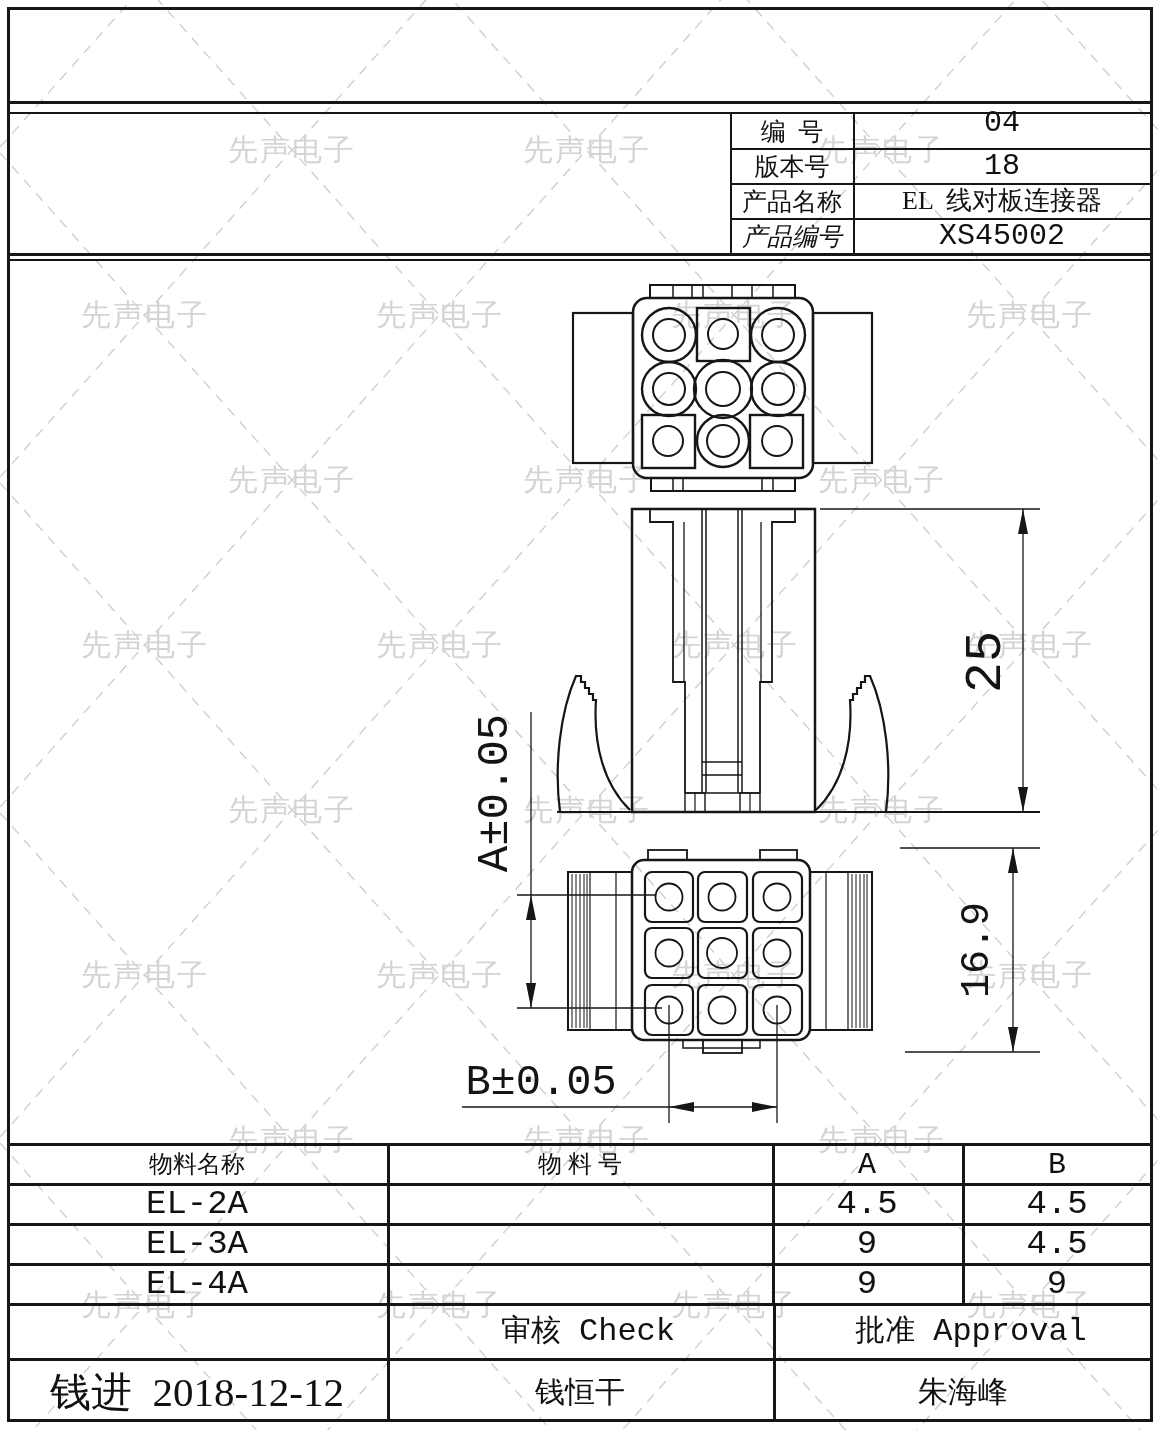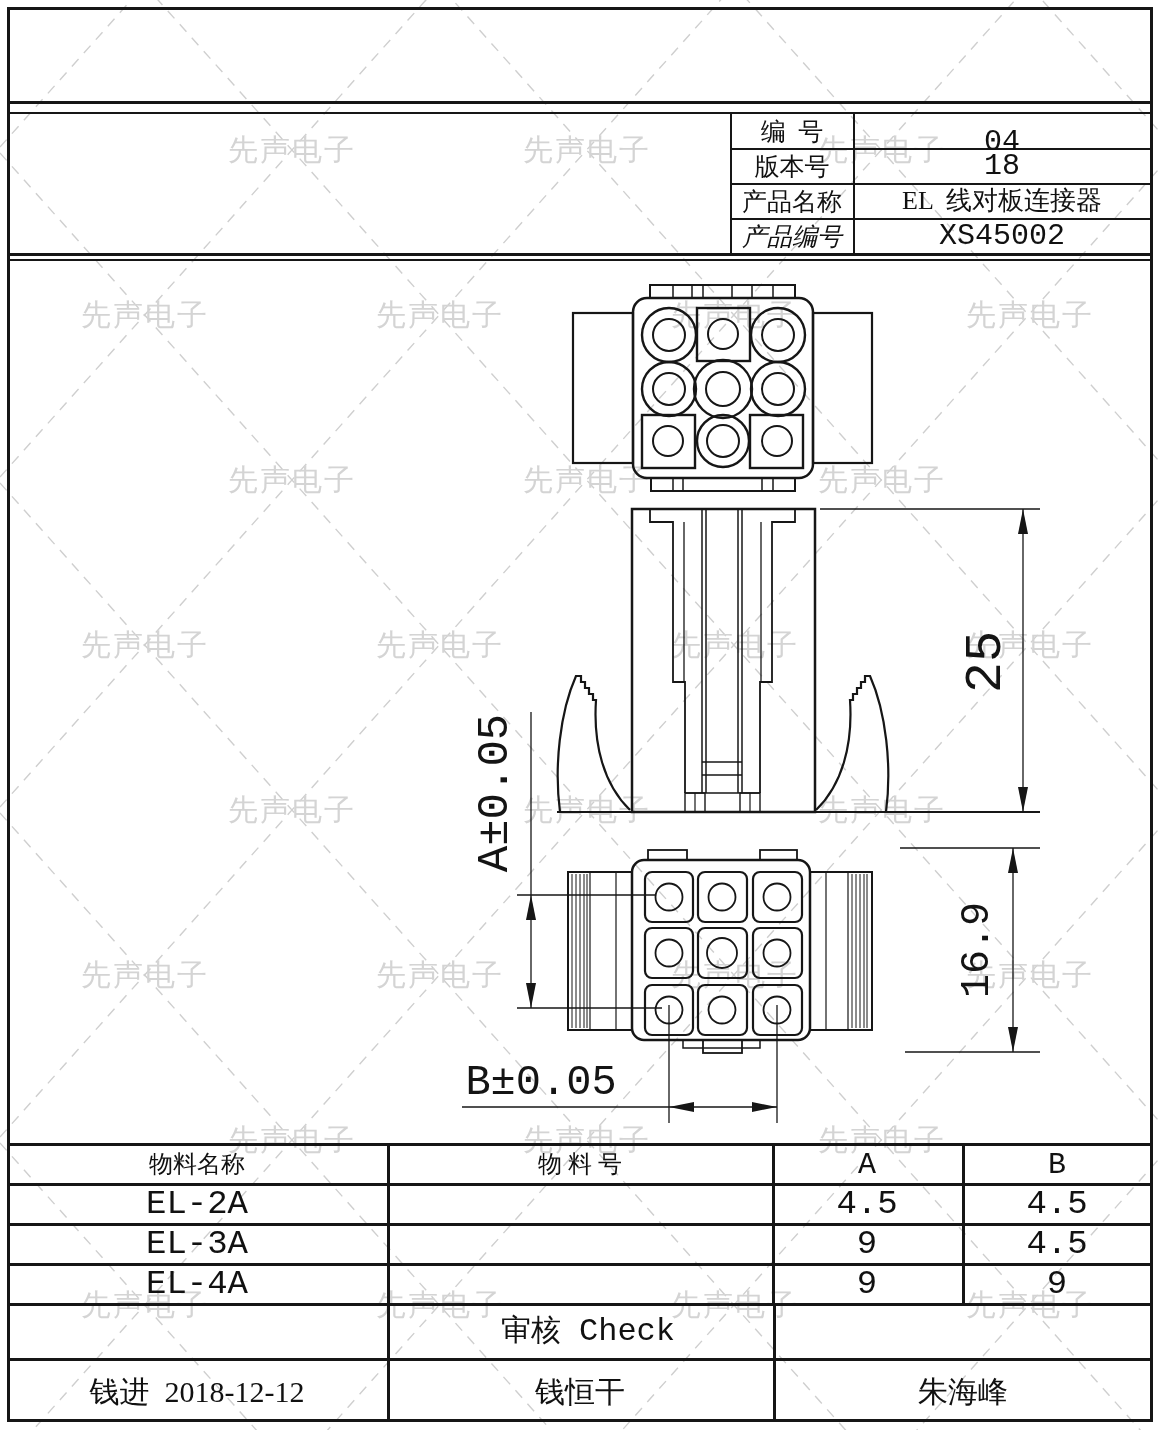--- a/index.html
+++ b/index.html
@@ -238,21 +238,21 @@
 
 
 
   <div class="vline" style="left:730px;top:112px;width:2px;height:144px;"></div>
   <div class="vline" style="left:853px;top:112px;width:2px;height:144px;"></div>
   <div class="hline" style="left:730px;top:148px;width:421px;height:2px;"></div>
   <div class="hline" style="left:730px;top:183px;width:421px;height:2px;"></div>
   <div class="hline" style="left:730px;top:218px;width:421px;height:2px;"></div>
 
   <div class="t serif" style="left:792px;top:131px;font-size:25px;">编  号</div>
-  <div class="t cad" style="left:1002px;top:142px;font-size:30px;">04</div>
+  <div class="t cad" style="left:1002px;top:123px;font-size:30px;">04</div>
   <div class="t serif" style="left:792px;top:166px;font-size:25px;">版本号</div>
   <div class="t cad" style="left:1002px;top:166px;font-size:30px;">18</div>
   <div class="t serif" style="left:792px;top:201px;font-size:25px;">产品名称</div>
   <div class="t serif" style="left:1002px;top:201px;font-size:26px;">EL  线对板连接器</div>
   <div class="t serif" style="left:792px;top:236px;font-size:25px;font-style:italic;">产品编号</div>
   <div class="t cad" style="left:1002px;top:236px;font-size:30px;">XS45002</div>
 
 
   <div class="hline" style="left:10px;top:1143px;width:1141px;height:3px;"></div>
   <div class="hline" style="left:10px;top:1183px;width:1141px;height:3px;"></div>
@@ -283,17 +283,20 @@
   <div class="t cad" style="left:867px;top:1284px;font-size:34px;">9</div>
   <div class="t cad" style="left:1057px;top:1284px;font-size:34px;">9</div>
 
   <div class="hline" style="left:10px;top:1358px;width:1141px;height:3px;"></div>
   <div class="vline" style="left:387px;top:1303px;width:3px;height:119px;"></div>
   <div class="vline" style="left:773px;top:1303px;width:3px;height:119px;"></div>
 
   <div class="t" style="left:580px;top:1331px;text-align:center;">
     <span class="serif" style="font-size:30px;">审核</span><span class="cad" style="font-size:32px;margin-left:18px;">Check</span>
   </div>
-  <div class="t serif" style="left:197px;top:1392px;font-size:30px;">钱进  2018-12-12</div>
+  <div class="t" style="left:963px;top:1331px;">
+    <span class="serif" style="font-size:30px;">批准</span><span class="cad" style="font-size:32px;margin-left:18px;">Approval</span>
+  </div>
+  <div class="t serif" style="left:197px;top:1392px;font-size:41px;">钱进  2018-12-12</div>
   <div class="t serif" style="left:580px;top:1392px;font-size:30px;">钱恒干</div>
   <div class="t serif" style="left:963px;top:1392px;font-size:30px;">朱海峰</div>
 
 </div>
 
 </body></html>

